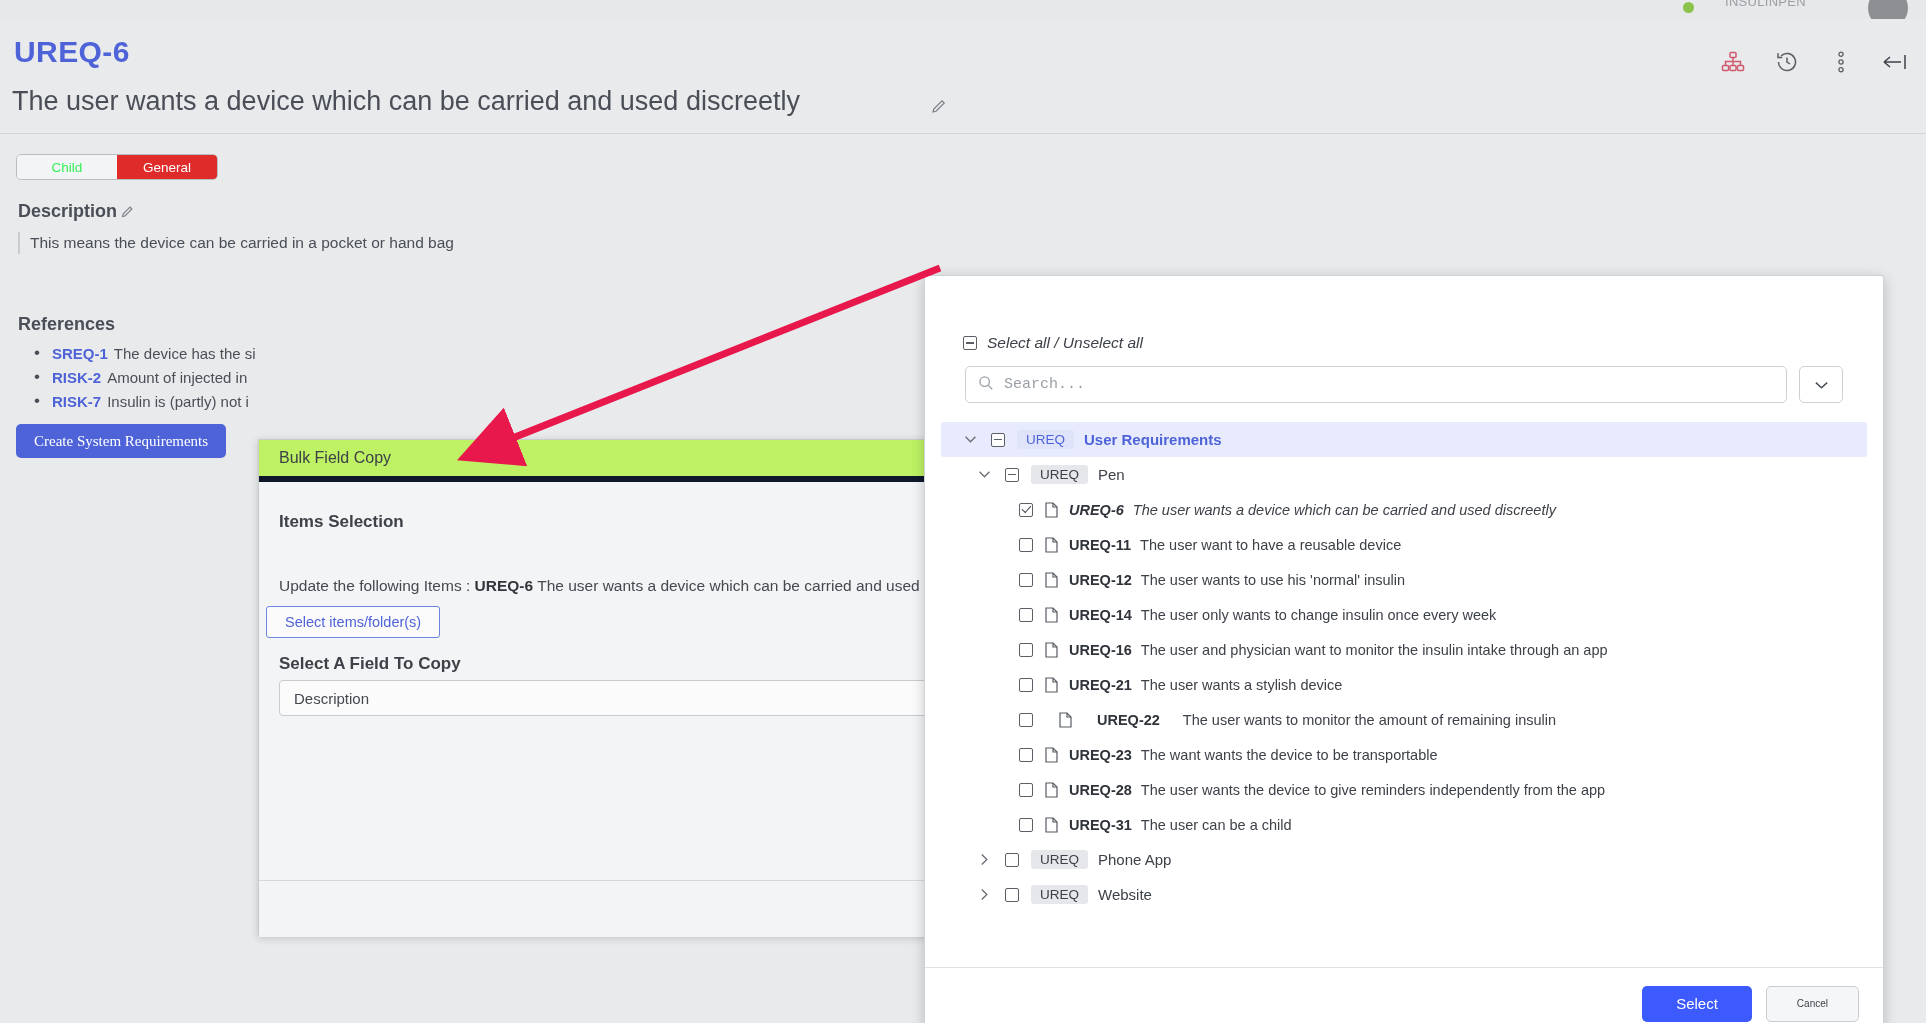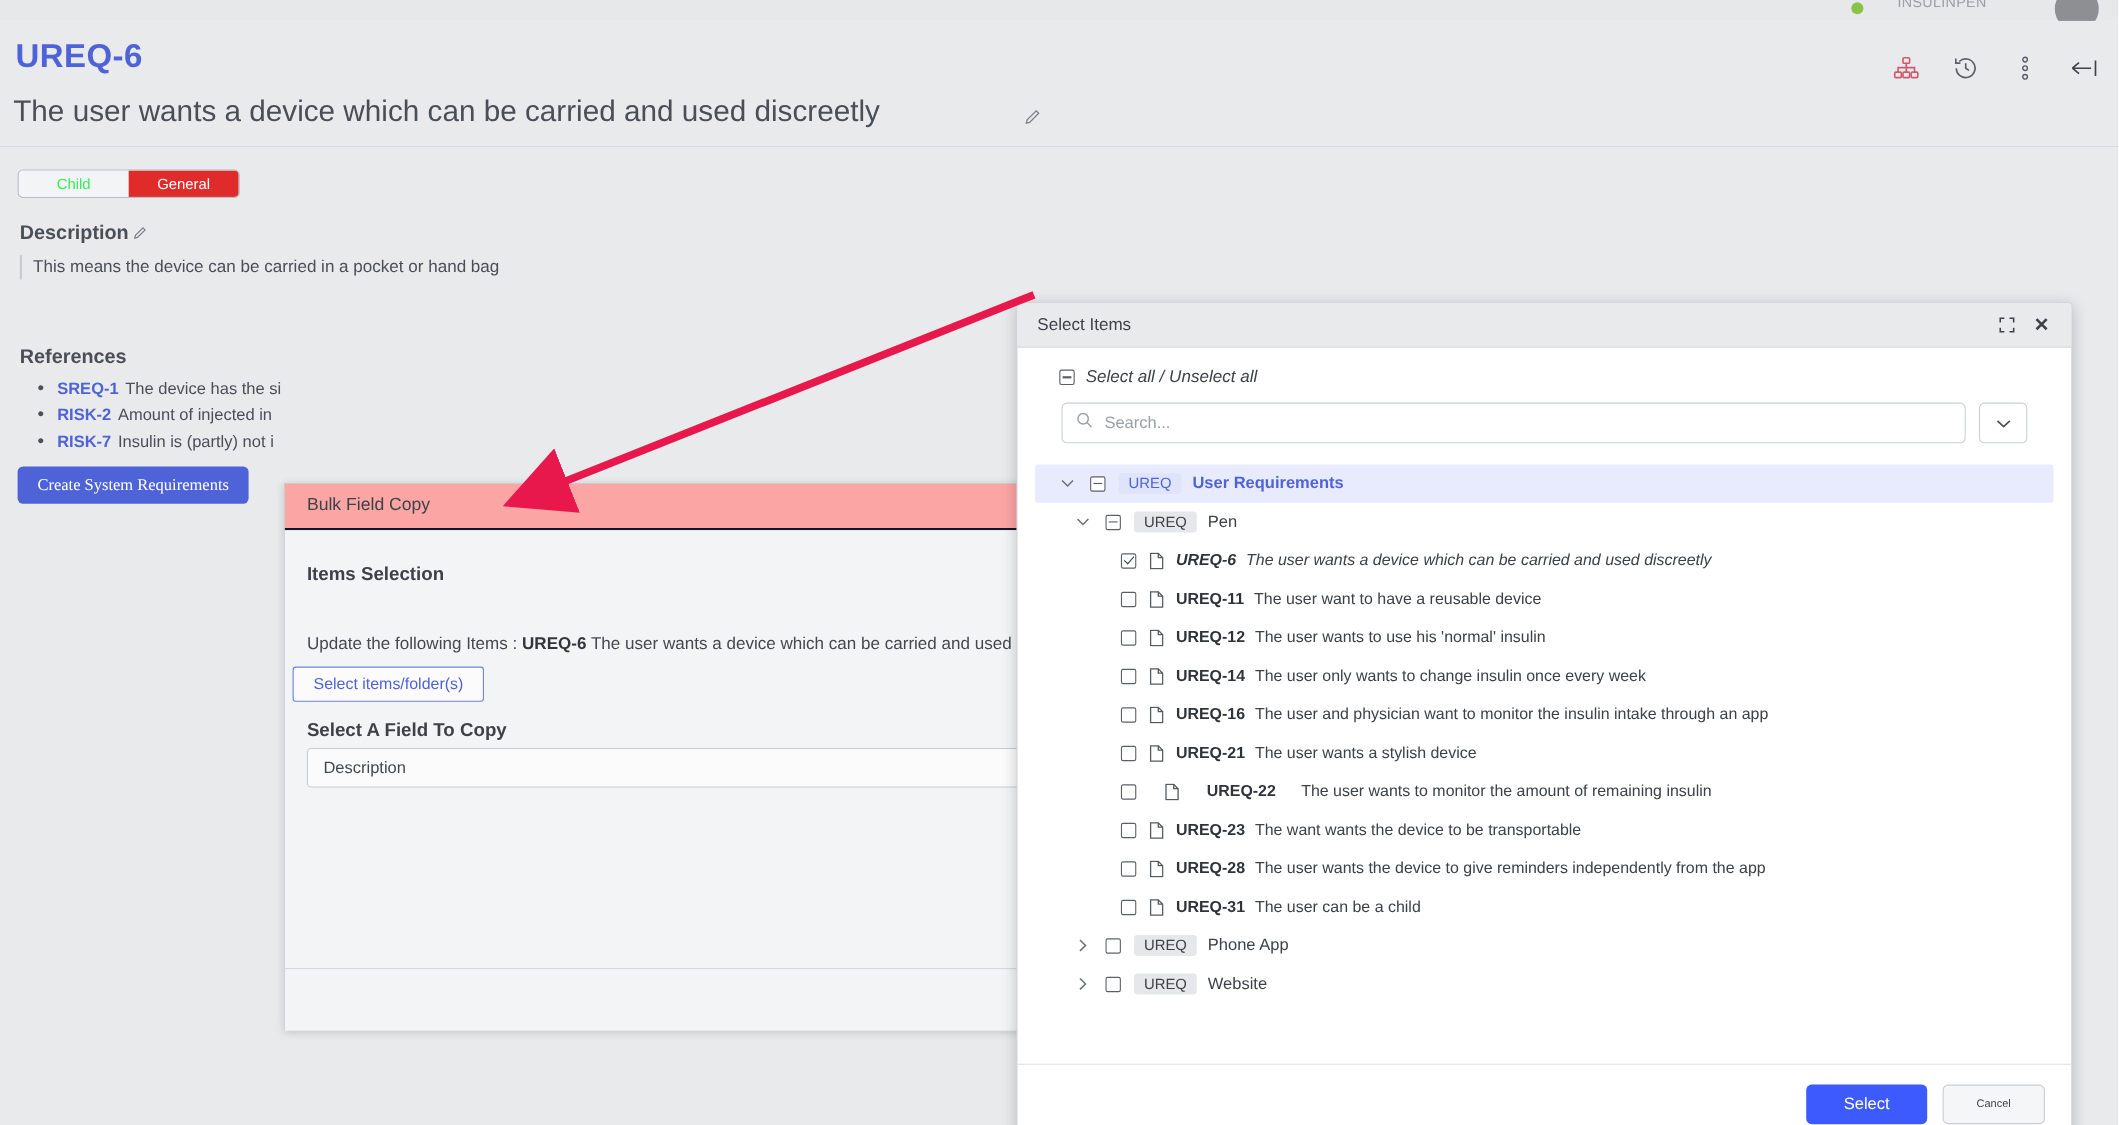--- a/index.html
+++ b/index.html
@@ -94,21 +94,21 @@
     display:flex; align-items:center;
   }
 
   
   .bulkdlg {
     position:absolute; left:258px; top:305px; width:812px; height:497px;
     background:#f3f4f5; border:1px solid #c8cbcf;
     box-shadow:0 2px 8px rgba(0,0,0,.18);
   }
   .bulkdlg .bar {
-    height:42px; background:#fca5a5; border-bottom:2px solid #0f172a;
+    height:42px; background:#bef264; border-bottom:6px solid #0f172a;
     display:flex; align-items:center; padding-left:20px;
     font-size:16px; color:#3d4148;
   }
   .bulkdlg .body { position:relative; padding:20px; background:#f3f4f5; height:455px; }
   .bulkdlg .h2 { font-size:17px; font-weight:bold; color:#3d4148; margin-top:10px; }
   .bulkdlg .upd { position:absolute; left:20px; top:95px; font-size:15.5px; color:#44484f; white-space:nowrap; }
   .bulkdlg .upd b { font-weight:bold; color:#32363c; }
   .btn-outline {
     position:absolute; left:7px; top:124px; height:32px; padding:0 18px;
     background:#fbfbfc; border:1px solid #6f83e0; border-radius:3px;
@@ -151,21 +151,21 @@
   }
   .minusbox:after { content:""; width:8px; height:1.6px; background:#5c6066; display:block; }
 
   .searchrow { position:absolute; left:40px; top:90px; right:40px; display:flex; gap:12px; }
   .searchbox {
     flex:1; height:37px; border:1px solid #ccd0d4; border-radius:5px;
     display:flex; align-items:center; padding-left:12px; background:#fff;
   }
   .searchbox input {
     flex:1; border:none; outline:none; font-size:15px; color:#3d4148;
-    font-family:Liberation Sans, sans-serif; padding-left:10px; background:transparent;
+    font-family:Liberation Mono, monospace; padding-left:10px; background:transparent;
   }
   .searchbox input::placeholder { color:#9aa0a6; }
   .dropbtn {
     width:44px; height:37px; border:1px solid #ccd0d4; border-radius:5px;
     background:#fff; display:flex; align-items:center; justify-content:center; cursor:pointer;
   }
 
   .tree { position:absolute; left:16px; right:16px; top:146px; bottom:86px; overflow:hidden; }
   .trow {
     display:flex; align-items:center; height:35px; padding-left:0;
@@ -304,30 +304,20 @@
         <button class="btn-outline">Select items/folder(s)</button>
         <div class="h3">Select A Field To Copy</div>
         <div class="selectbox">
           <span>Description</span>
         </div>
         <div class="footerline"></div>
       </div>
     </div>
 
     <div class="modal">
-      <div class="mbar">
-        <span>Select Items</span>
-        <span class="spacer"></span>
-        <span class="micon">
-          <svg width="15" height="15" viewBox="0 0 16 16" fill="none" stroke="#3d4148" stroke-width="1.5">
-            <path d="M1.5 5.5v-4h4M14.5 5.5v-4h-4M1.5 10.5v4h4M14.5 10.5v4h-4"></path>
-          </svg>
-        </span>
-        <span class="micon close">✕</span>
-      </div>
 
       <div class="selall">
         <span class="minusbox"></span>
         <span>Select all / Unselect all</span>
       </div>
 
       <div class="searchrow">
         <div class="searchbox">
           <span>
             <svg width="16" height="16" viewBox="0 0 18 18" fill="none" stroke="#9aa0a6" stroke-width="1.5">

